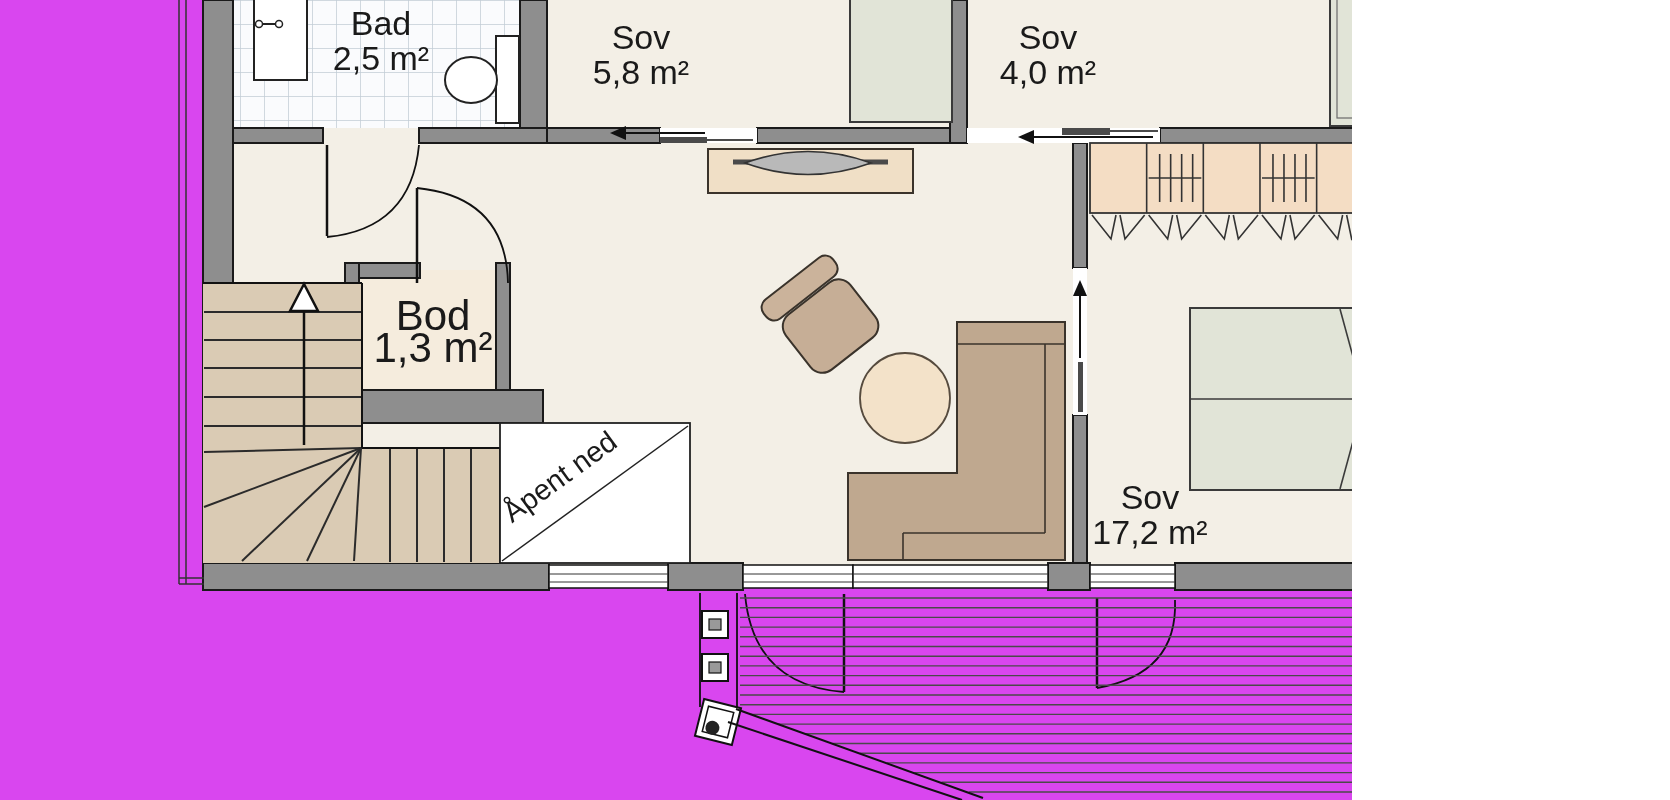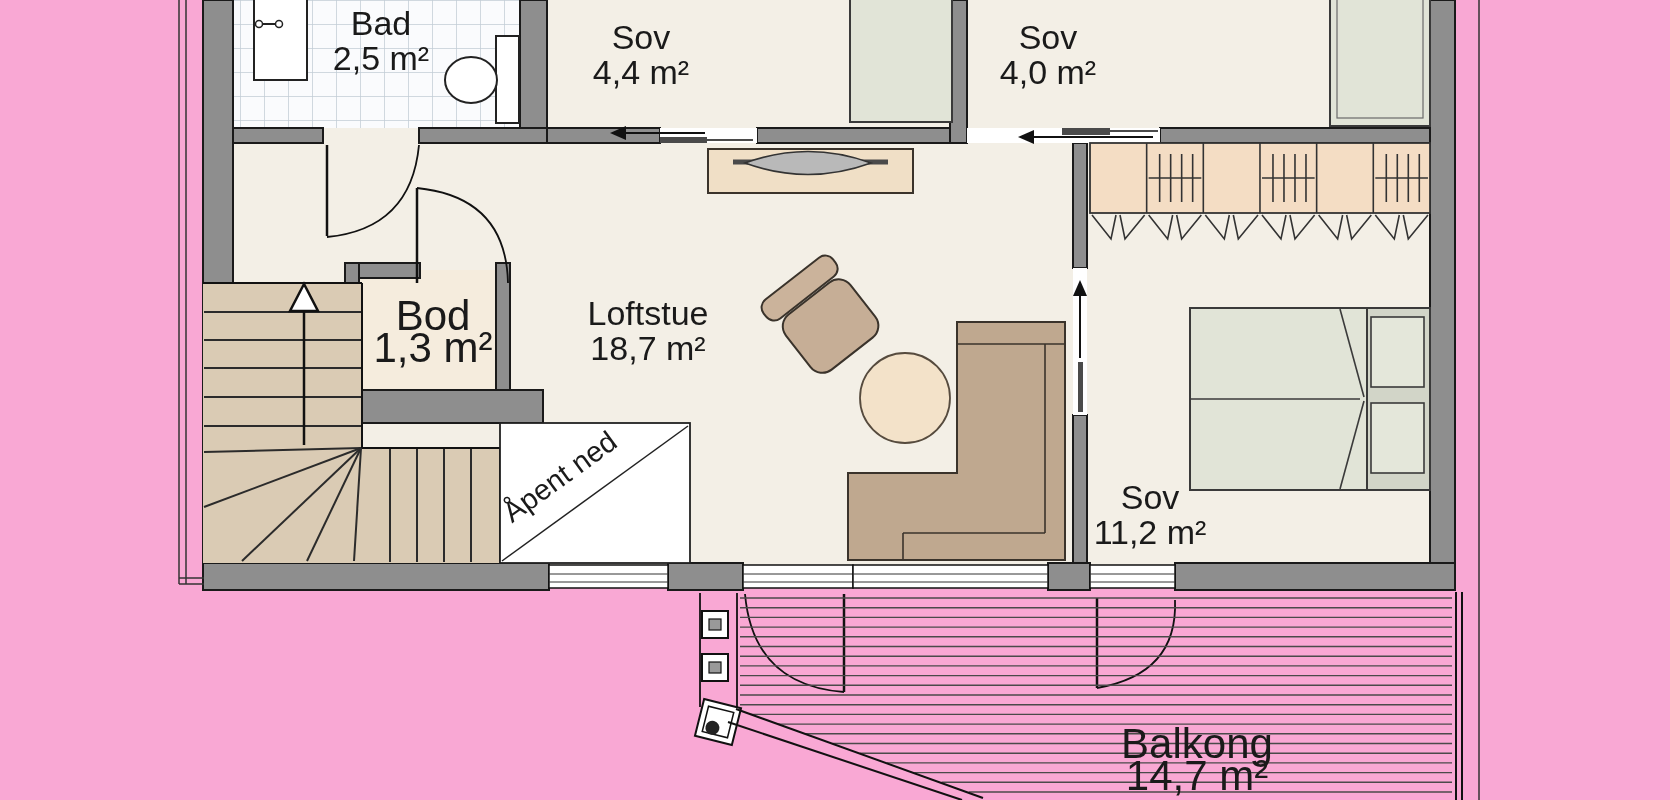--- a/index.html
+++ b/index.html
@@ -1,16 +1,16 @@
 <!DOCTYPE html>
 <html><head>
 <meta charset="utf-8">
 <style>
   html,body{margin:0;padding:0;background:#fff;}
-  #plan{position:relative;width:1670px;height:800px;background:#f9a8d4;overflow:hidden;
+  #plan{position:relative;width:1352px;height:800px;background:#d946ef;overflow:hidden;
         font-family:"Liberation Sans",sans-serif;}
   #gfx{position:absolute;left:0;top:0;}
   .room-label{position:absolute;transform:translateX(-50%);text-align:center;
     font-size:34px;line-height:35px;color:#1a1a1a;white-space:nowrap;}
   .room-label .rname,.room-label .rarea{display:block;}
   .small-label{font-size:42px;line-height:32px;}
   .open-label{position:absolute;font-size:29px;color:#1a1a1a;white-space:nowrap;
     transform:translate(-50%,-50%) rotate(-36deg);}
 </style>
 </head>
@@ -300,36 +300,28 @@
     <line x1="1479" y1="0" x2="1479" y2="800"></line>
   </g>
 </svg>
 
   <div class="room-label" style="left:381px;top:6px">
     <span class="rname">Bad</span>
     <span class="rarea">2,5 m²</span>
   </div>
   <div class="room-label" style="left:641px;top:20px">
     <span class="rname">Sov</span>
-    <span class="rarea">4,4 m²</span>
+    <span class="rarea">5,8 m²</span>
   </div>
   <div class="room-label" style="left:1048px;top:20px">
     <span class="rname">Sov</span>
     <span class="rarea">4,0 m²</span>
   </div>
   <div class="room-label small-label" style="left:433px;top:300px">
     <span class="rname">Bod</span>
     <span class="rarea">1,3 m²</span>
   </div>
-  <div class="room-label" style="left:648px;top:296px">
-    <span class="rname">Loftstue</span>
-    <span class="rarea">18,7 m²</span>
-  </div>
   <div class="room-label" style="left:1150px;top:480px">
     <span class="rname">Sov</span>
-    <span class="rarea">11,2 m²</span>
-  </div>
-  <div class="room-label small-label" style="left:1197px;top:728px">
-    <span class="rname">Balkong</span>
-    <span class="rarea">14,7 m²</span>
+    <span class="rarea">17,2 m²</span>
   </div>
   <div class="open-label" style="left:560px;top:477px">Åpent ned</div>
 </div>
 
 </body></html>

